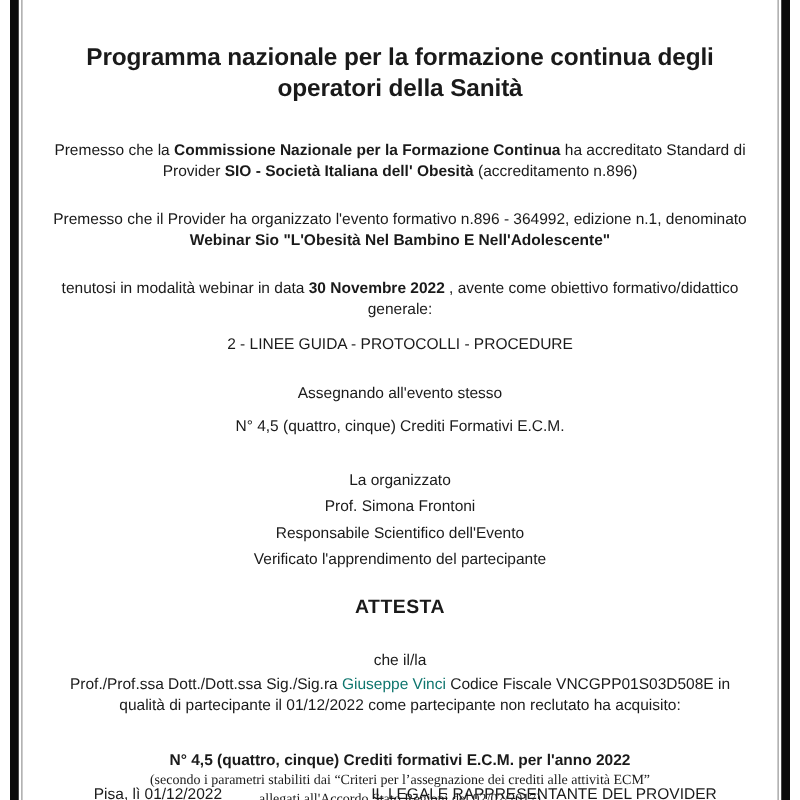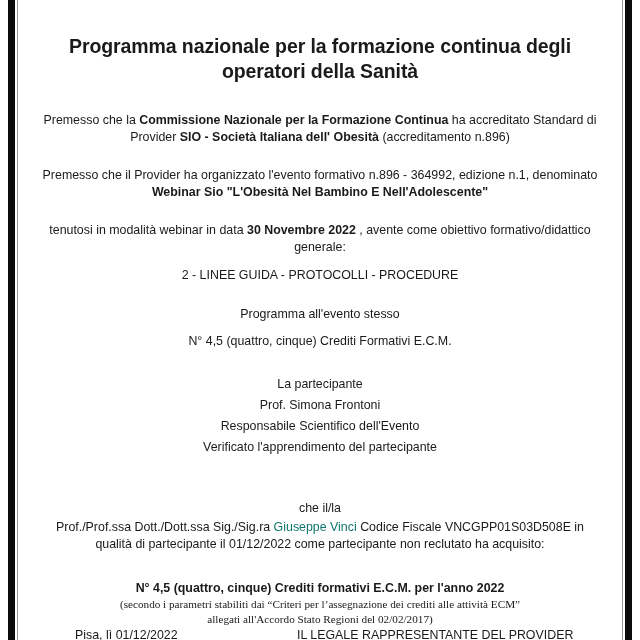--- a/index.html
+++ b/index.html
@@ -168,33 +168,34 @@
       <p class="para">
         <span>tenutosi in modalità webinar in data </span><b>30 Novembre 2022</b><span> , avente come obiettivo formativo/didattico generale:</span>
       </p>
 
       <div class="spacer-10"></div>
 
       <div class="line">2 - LINEE GUIDA - PROTOCOLLI - PROCEDURE</div>
 
       <div class="spacer-18"></div>
 
-      <div class="line">Programma all'evento stesso</div>
+      <div class="line">Assegnando all'evento stesso</div>
       <div class="spacer-6"></div>
       <div class="line">N° 4,5 (quattro, cinque) Crediti Formativi E.C.M.</div>
 
       <div class="spacer-22"></div>
 
-      <div class="line">La partecipante</div>
+      <div class="line">La organizzato</div>
       <div class="line">Prof. Simona Frontoni</div>
       <div class="line">Responsabile Scientifico dell'Evento</div>
       <div class="line">Verificato l'apprendimento del partecipante</div>
 
       <div class="spacer-18"></div>
 
+      <div class="attesta">ATTESTA</div>
 
       <div class="spacer-22"></div>
 
       <div class="line">che il/la</div>
 
       <p class="para">
         <span>Prof./Prof.ssa Dott./Dott.ssa Sig./Sig.ra </span><span class="name-red">Giuseppe Vinci</span><span> Codice Fiscale </span><span>VNCGPP01S03D508E</span><span> in qualità di partecipante il 01/12/2022 come partecipante non reclutato ha acquisito:</span>
       </p>
 
       <div class="spacer-28"></div>

